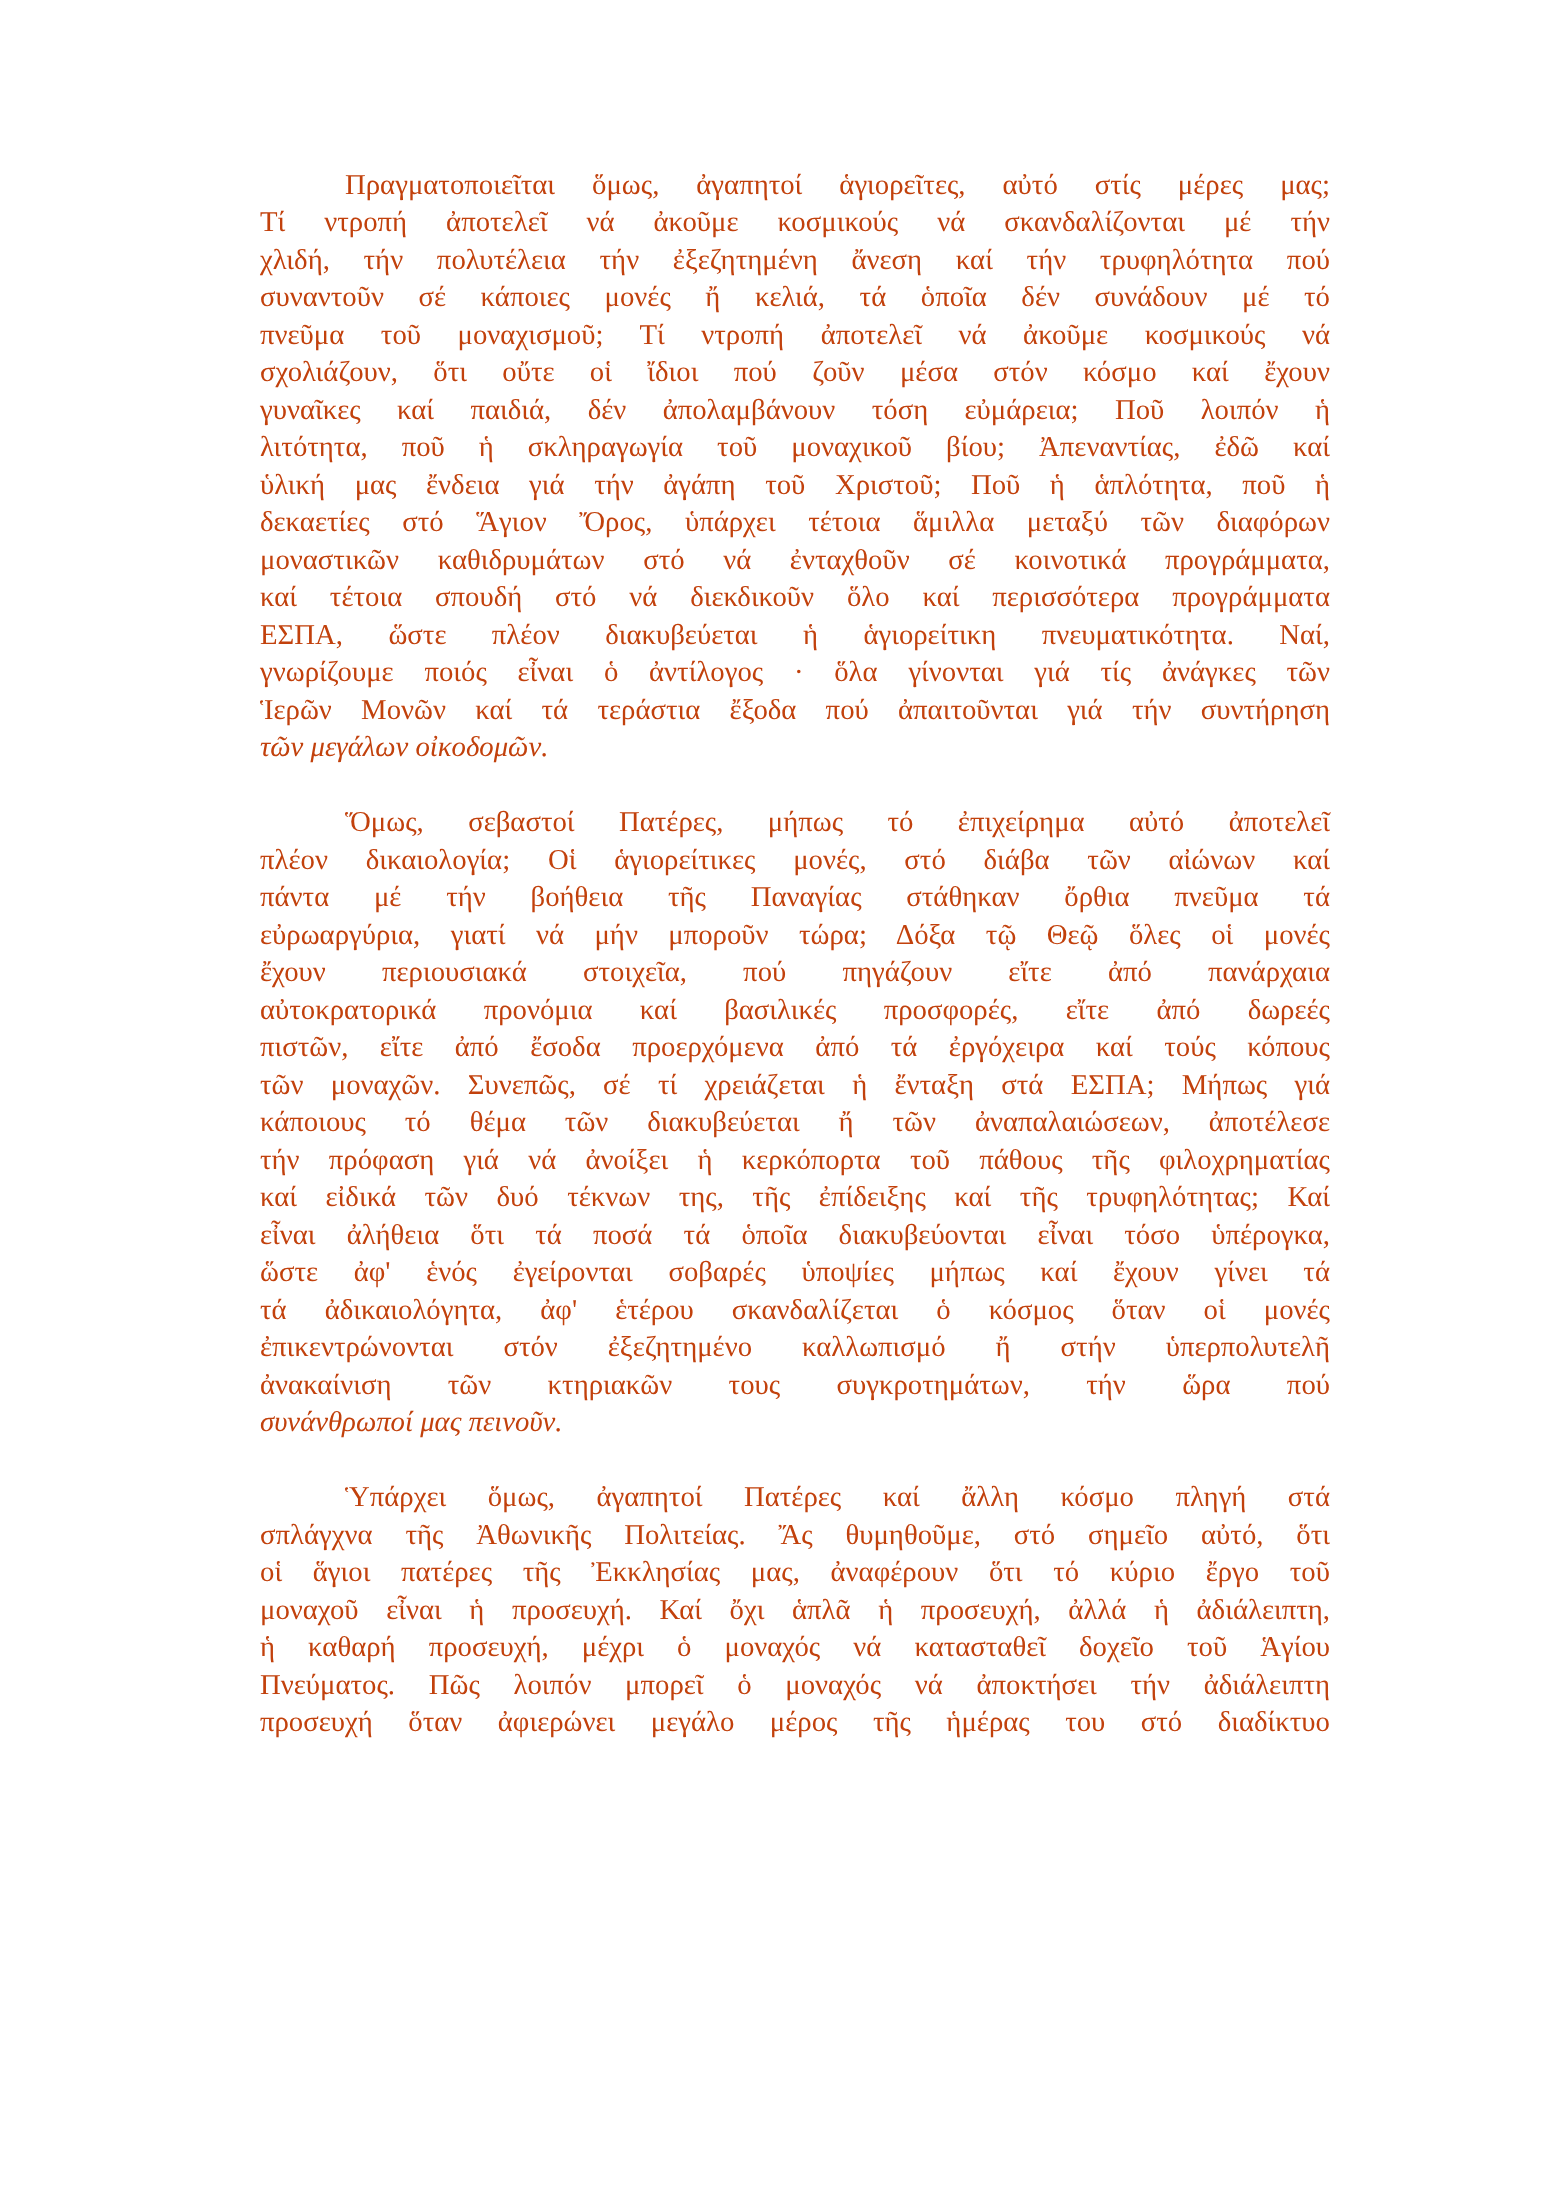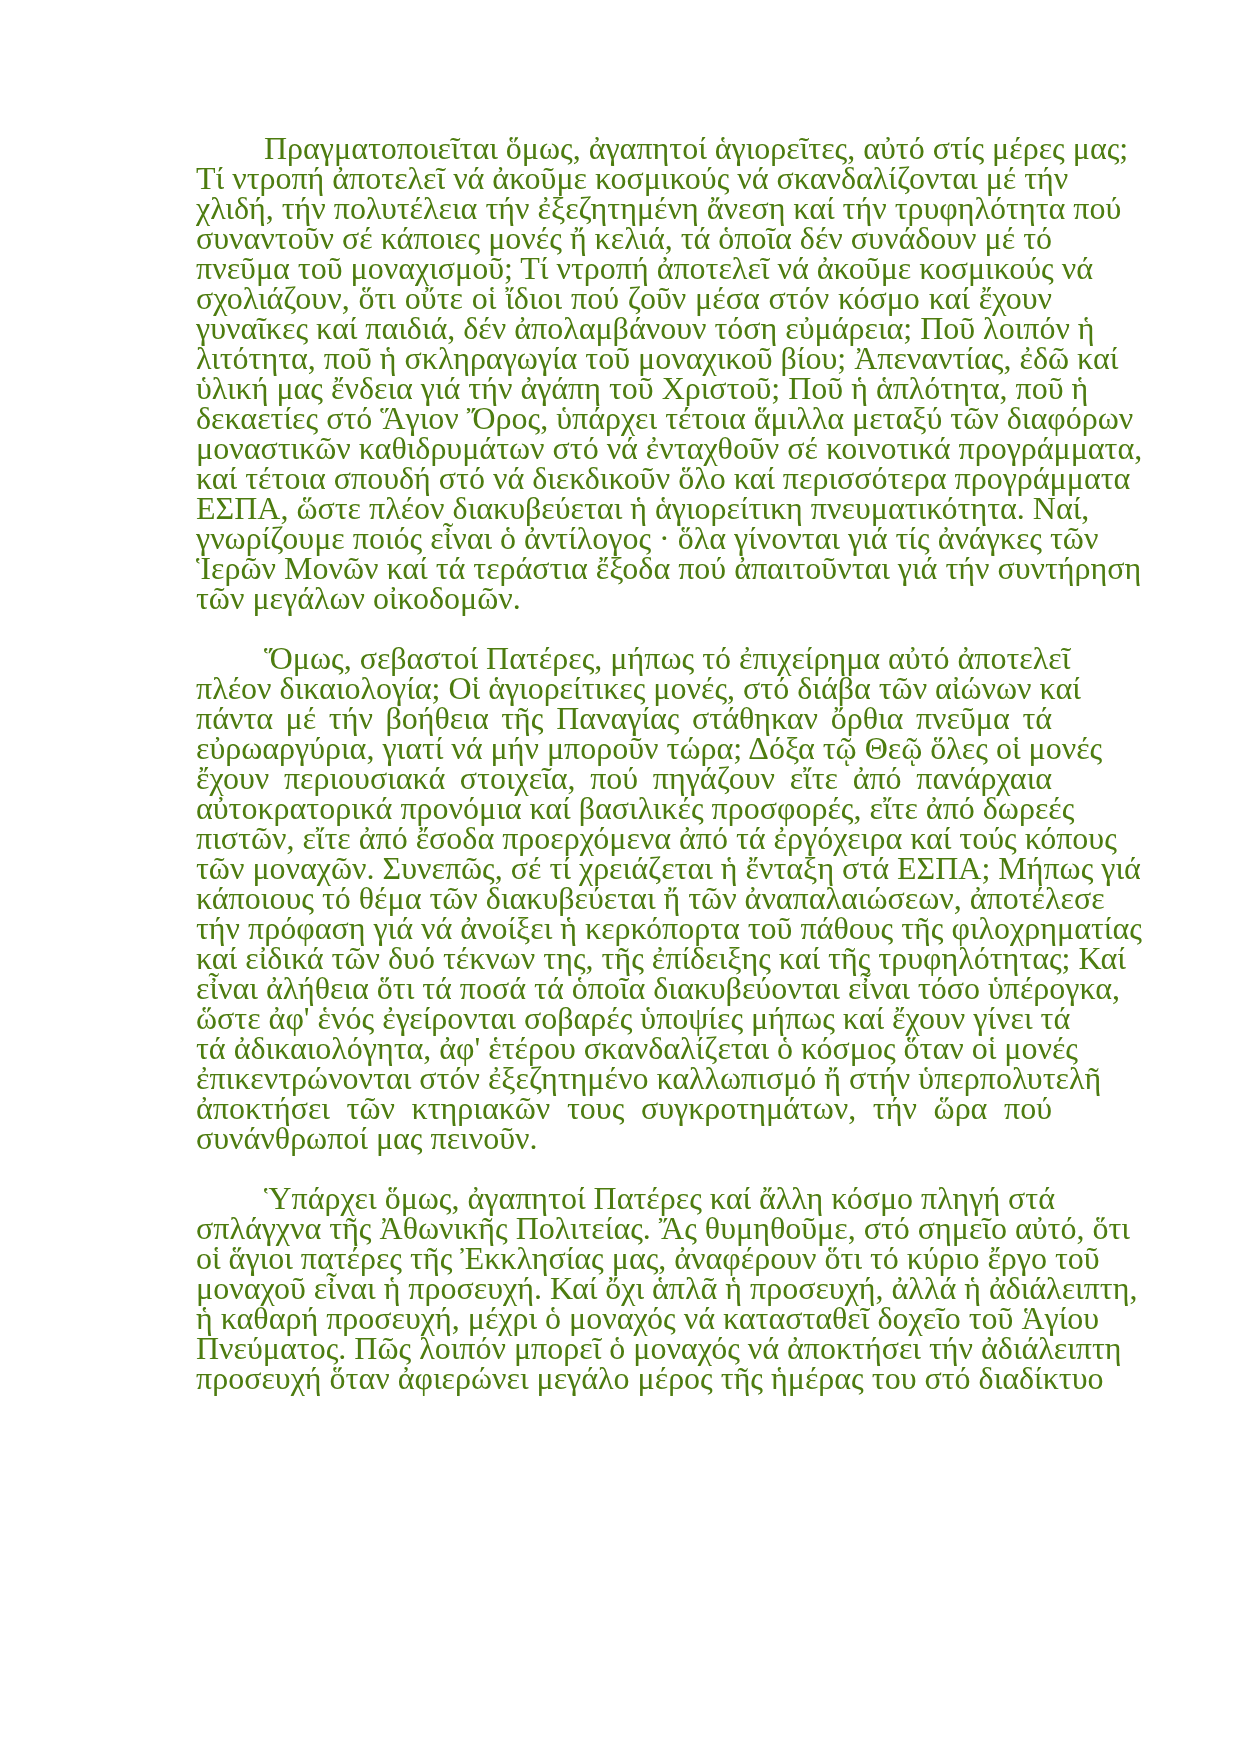--- a/index.html
+++ b/index.html
@@ -16,44 +16,45 @@
   .page {
     position: absolute;
     left: 0;
     top: 0;
     width: 1240px;
     height: 1755px;
     background: #ffffff;
   }
   .text-block {
     position: absolute;
-    left: 196px;
+    left: 208px;
     top: 133px;
     width: 856px;
     font-family: "Liberation Serif", "DejaVu Serif", serif;
-    font-size: 32px;
-    color: #4d7c0f;
+    font-size: 23px;
+    color: #c2410c;
   }
   .paragraph {
     margin: 0 0 30px 0;
   }
   .line {
     display: block;
     height: 30px;
     line-height: 30px;
     white-space: nowrap;
     text-align: justify;
     text-align-last: justify;
     overflow: visible;
   }
   .line.first {
     padding-left: 68px;
   }
   .line.last {
     text-align-last: left;
+    font-style: italic;
   }
 </style>
 </head>
 <body>
 
 <div class="page">
   <div class="text-block" id="text-block">
       <div class="paragraph">
         <span class="line first">Πραγματοποιεῖται ὅμως, ἀγαπητοί ἁγιορεῖτες, αὐτό στίς μέρες μας;</span>
         <span class="line">Τί ντροπή ἀποτελεῖ νά ἀκοῦμε κοσμικούς νά σκανδαλίζονται μέ τήν</span>
@@ -81,21 +82,21 @@
         <span class="line">αὐτοκρατορικά προνόμια καί βασιλικές προσφορές, εἴτε ἀπό δωρεές</span>
         <span class="line">πιστῶν, εἴτε ἀπό ἔσοδα προερχόμενα ἀπό τά ἐργόχειρα καί τούς κόπους</span>
         <span class="line">τῶν μοναχῶν. Συνεπῶς, σέ τί χρειάζεται ἡ ἔνταξη στά ΕΣΠΑ; Μήπως γιά</span>
         <span class="line">κάποιους τό θέμα τῶν διακυβεύεται ἤ τῶν ἀναπαλαιώσεων, ἀποτέλεσε</span>
         <span class="line">τήν πρόφαση γιά νά ἀνοίξει ἡ κερκόπορτα τοῦ πάθους τῆς φιλοχρηματίας</span>
         <span class="line">καί εἰδικά τῶν δυό τέκνων της, τῆς ἐπίδειξης καί τῆς τρυφηλότητας; Καί</span>
         <span class="line">εἶναι ἀλήθεια ὅτι τά ποσά τά ὁποῖα διακυβεύονται εἶναι τόσο ὑπέρογκα,</span>
         <span class="line">ὥστε ἀφ' ἑνός ἐγείρονται σοβαρές ὑποψίες μήπως καί ἔχουν γίνει τά</span>
         <span class="line">τά ἀδικαιολόγητα, ἀφ' ἑτέρου σκανδαλίζεται ὁ κόσμος ὅταν οἱ μονές</span>
         <span class="line">ἐπικεντρώνονται στόν ἐξεζητημένο καλλωπισμό ἤ στήν ὑπερπολυτελῆ</span>
-        <span class="line">ἀποκτήσει τῶν κτηριακῶν τους συγκροτημάτων, τήν ὥρα πού</span>
+        <span class="line">ἀνακαίνιση τῶν κτηριακῶν τους συγκροτημάτων, τήν ὥρα πού</span>
         <span class="line last">συνάνθρωποί μας πεινοῦν.</span>
       </div>
       <div class="paragraph">
         <span class="line first">Ὑπάρχει ὅμως, ἀγαπητοί Πατέρες καί ἄλλη κόσμο πληγή στά</span>
         <span class="line">σπλάγχνα τῆς Ἀθωνικῆς Πολιτείας. Ἄς θυμηθοῦμε, στό σημεῖο αὐτό, ὅτι</span>
         <span class="line">οἱ ἅγιοι πατέρες τῆς Ἐκκλησίας μας, ἀναφέρουν ὅτι τό κύριο ἔργο τοῦ</span>
         <span class="line">μοναχοῦ εἶναι ἡ προσευχή. Καί ὄχι ἁπλᾶ ἡ προσευχή, ἀλλά ἡ ἀδιάλειπτη,</span>
         <span class="line">ἡ καθαρή προσευχή, μέχρι ὁ μοναχός νά κατασταθεῖ δοχεῖο τοῦ Ἁγίου</span>
         <span class="line">Πνεύματος. Πῶς λοιπόν μπορεῖ ὁ μοναχός νά ἀποκτήσει τήν ἀδιάλειπτη</span>
         <span class="line">προσευχή ὅταν ἀφιερώνει μεγάλο μέρος τῆς ἡμέρας του στό διαδίκτυο</span>

